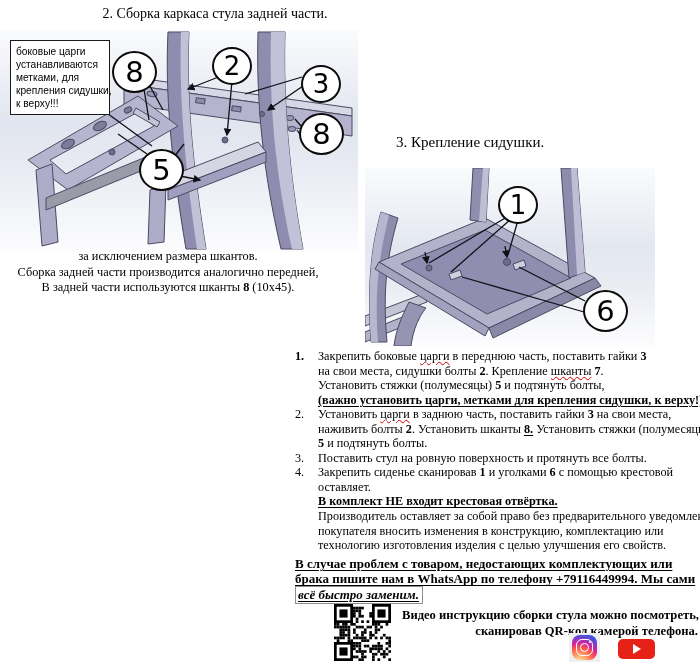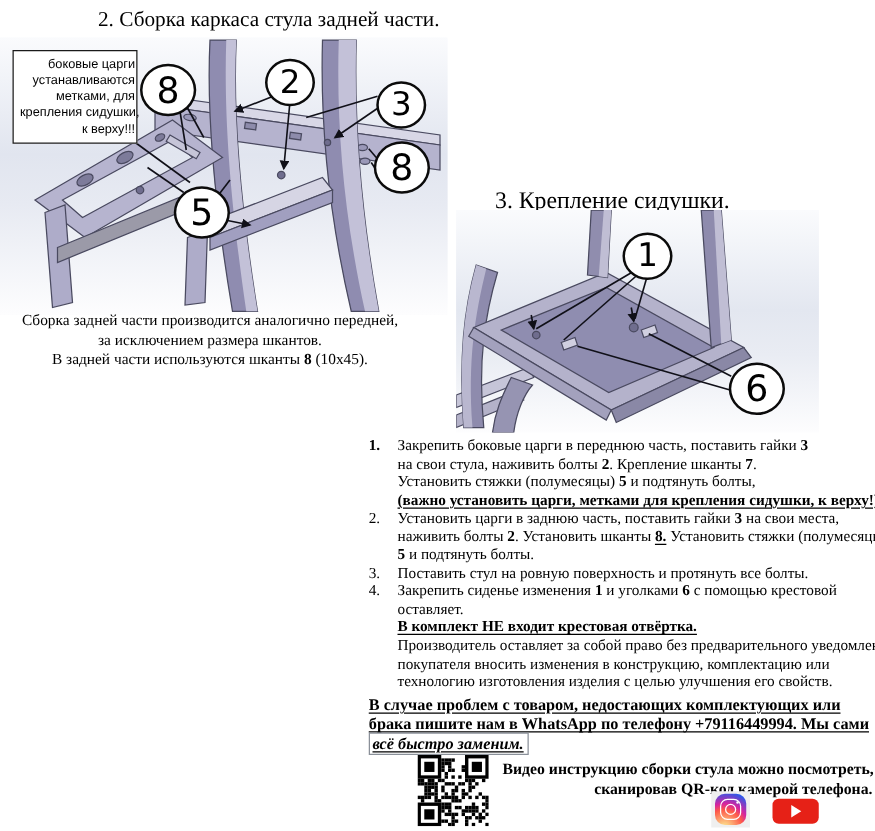--- a/index.html
+++ b/index.html
@@ -1,44 +1,44 @@
 <!DOCTYPE html>
 <html style="--accent_wavy: #d40000; --youtube_red: #e62117; --instagram_pink: #d6249f; --instagram_orange: #fd5949; --instagram_blue: #285AEB; --instagram_yellow: #fdf497; --diagram_purple: #b4b2cb; --diagram_purple_dark: #8e8bad;"><head>
 <meta charset="utf-8">
 <style>
   html,body{margin:0;padding:0;background:#fff;}
   .page{position:relative;width:700px;height:665px;background:#fff;overflow:hidden;
         font-family:"Liberation Serif",serif;color:#000;}
   .abs{position:absolute;}
 
   
-  .sec-title{font-size:17px;white-space:nowrap;}
+  .sec-title{font-size:14px;white-space:nowrap;}
   .center{text-align:center;}
 
   
   .diagram{position:absolute;background:linear-gradient(180deg,#fafbfd 0%,#e1e5ef 42%,#e7eaf2 62%,#fdfdfe 100%);}
   .diagram svg{position:absolute;left:0;top:0;}
 
   
   .callout{position:absolute;border:2.3px solid #0b0b0b;border-radius:50%;background:#fff;
            display:flex;align-items:center;justify-content:center;
            font-family:"DejaVu Sans",sans-serif;line-height:1;}
   .co-lg{width:41px;height:38px;font-size:29px;}
   .co-md{width:36px;height:34px;font-size:26px;}
 
   
   .notebox{position:absolute;left:10px;top:10px;width:92px;background:#fff;border:1.6px solid #1a1a1a;
-           padding:4px 1px 4px 5px;font-family:"Liberation Sans",sans-serif;font-size:10.2px;line-height:13px;text-align:right;}
+           padding:4px 1px 4px 5px;font-family:"Liberation Sans",sans-serif;font-size:10.2px;line-height:13px;}
   .notebox .tl{white-space:nowrap;}
 
   
   .tl{white-space:nowrap;}
   .f-b{font-weight:700;}
   .f-u{text-decoration:underline;text-decoration-thickness:1px;text-underline-offset:2px;}
-  .f-w{text-decoration-style:wavy;text-decoration-color:var(--accent_wavy,#d40000);text-decoration-thickness:1px;}
+  .f-w{text-decoration:underline;text-decoration-style:wavy;text-decoration-color:var(--accent_wavy,#d40000);text-decoration-thickness:1px;}
   .f-x{border:1px solid #8a9099;padding:0 3px 1px 2px;font-style:italic;}
 
   .caption{font-size:12.3px;line-height:15.5px;}
 
   
   .steps{font-size:12.2px;line-height:14.55px;width:405px;}
   .step{display:flex;}
   .step-num{width:23px;flex:0 0 23px;}
   .step-num.bold{font-weight:700;}
   .step-body{flex:1;}
@@ -146,26 +146,26 @@
       </div>
 
     <div class="callout co-lg" style="left:112px;top:21px;">8</div>
     <div class="callout co-md" style="left:212px;top:17px;">2</div>
     <div class="callout co-md" style="left:301px;top:35px;">3</div>
     <div class="callout co-lg" style="left:299px;top:83px;">8</div>
     <div class="callout co-lg" style="left:139px;top:119px;">5</div>
   </div>
 
   <div class="abs caption center" style="left:2px;top:249px;width:332px;">
+      <div class="tl"><span>за исключением размера шкантов.</span></div>
       <div class="tl"><span>Сборка задней части производится аналогично передней,</span></div>
-      <div class="tl"><span>за исключением размера шкантов.</span></div>
       <div class="tl"><span>В задней части используются шканты </span><span class="f-b">8</span><span> (10x45).</span></div>
     </div>
 
-  <div class="abs sec-title" style="left:396px;top:150px;font-size:19px;">3.   Крепление сидушки.</div>
+  <div class="abs sec-title" style="left:396px;top:134px;font-size:15px;">3.   Крепление сидушки.</div>
 
   <div class="diagram" style="left:365px;top:168px;width:290px;height:178px;">
     <svg viewBox="0 0 290 178" width="290" height="178">
       <defs>
         <linearGradient id="g2" x1="0" y1="0" x2="0" y2="1">
           <stop offset="0" stop-color="#fafbfd"></stop>
             <stop offset="0.45" stop-color="#e3e7f0"></stop>
           <stop offset="0.65" stop-color="#e9ecf3"></stop>
             <stop offset="1" stop-color="#fdfdfe"></stop>
         </linearGradient>
@@ -210,21 +210,21 @@
     </svg>
     <div class="callout co-md" style="left:133px;top:18px;">1</div>
     <div class="callout co-lg" style="left:218px;top:122px;">6</div>
   </div>
 
   <div class="abs steps" style="left:295px;top:349px;">
     <div class="step">
       <div class="step-num bold">1.</div>
       <div class="step-body">
           <div class="tl"><span>Закрепить боковые </span><span class="f-w">царги</span><span> в переднюю часть, поставить гайки </span><span class="f-b">3</span></div>
-          <div class="tl"><span>на свои стула, наживить болты </span><span class="f-b">2</span><span>. Крепление </span><span class="f-w">шканты</span><span> </span><span class="f-b">7</span><span>.</span></div>
+          <div class="tl"><span>на свои места, сидушки болты </span><span class="f-b">2</span><span>. Крепление </span><span class="f-w">шканты</span><span> </span><span class="f-b">7</span><span>.</span></div>
           <div class="tl"><span>Установить стяжки (полумесяцы) </span><span class="f-b">5</span><span> и подтянуть болты</span><span class="f-w">,</span></div>
           <div class="tl"><span class="f-b f-u">(важно установить царги, метками для крепления сидушки, к верху!)</span></div>
         </div>
     </div>
     <div class="step">
       <div class="step-num">2.</div>
       <div class="step-body">
           <div class="tl"><span>Установить </span><span class="f-w">царги</span><span> в заднюю часть, поставить гайки </span><span class="f-b">3</span><span> на свои места,</span></div>
           <div class="tl"><span>наживить болты </span><span class="f-b">2</span><span>. Установить шканты </span><span class="f-b f-u">8.</span><span> Установить стяжки (полумесяцы)</span></div>
           <div class="tl"><span class="f-b">5</span><span> и подтянуть болты.</span></div>
@@ -232,21 +232,21 @@
     </div>
     <div class="step">
       <div class="step-num">3.</div>
       <div class="step-body">
           <div class="tl"><span>Поставить стул на ровную поверхность и протянуть все болты.</span></div>
         </div>
     </div>
     <div class="step">
       <div class="step-num">4.</div>
       <div class="step-body">
-          <div class="tl"><span> Закрепить сиденье изменения </span><span class="f-b">1</span><span> и уголками </span><span class="f-b">6</span><span> с помощью крестовой</span></div>
+          <div class="tl"><span> Закрепить сиденье сканировав </span><span class="f-b">1</span><span> и уголками </span><span class="f-b">6</span><span> с помощью крестовой</span></div>
           <div class="tl"><span>оставляет.</span></div>
           <div class="tl"><span class="f-b f-u">В комплект НЕ входит крестовая отвёртка.</span></div>
           <div class="tl"><span>Производитель оставляет за собой право без предварительного уведомления</span></div>
           <div class="tl"><span>покупателя вносить изменения в конструкцию, комплектацию или</span></div>
           <div class="tl"><span>технологию изготовления изделия с целью улучшения его свойств.</span></div>
         </div>
     </div>
   </div>
 
   <div class="abs whatsapp" style="left:295px;top:556px;width:402px;">

